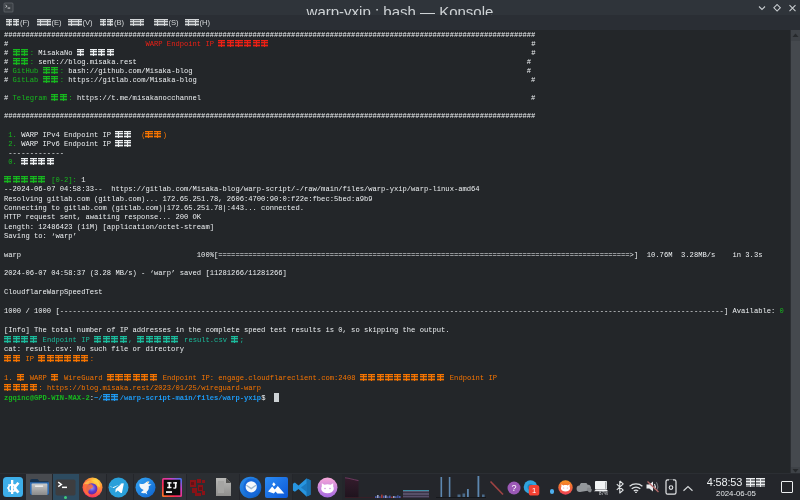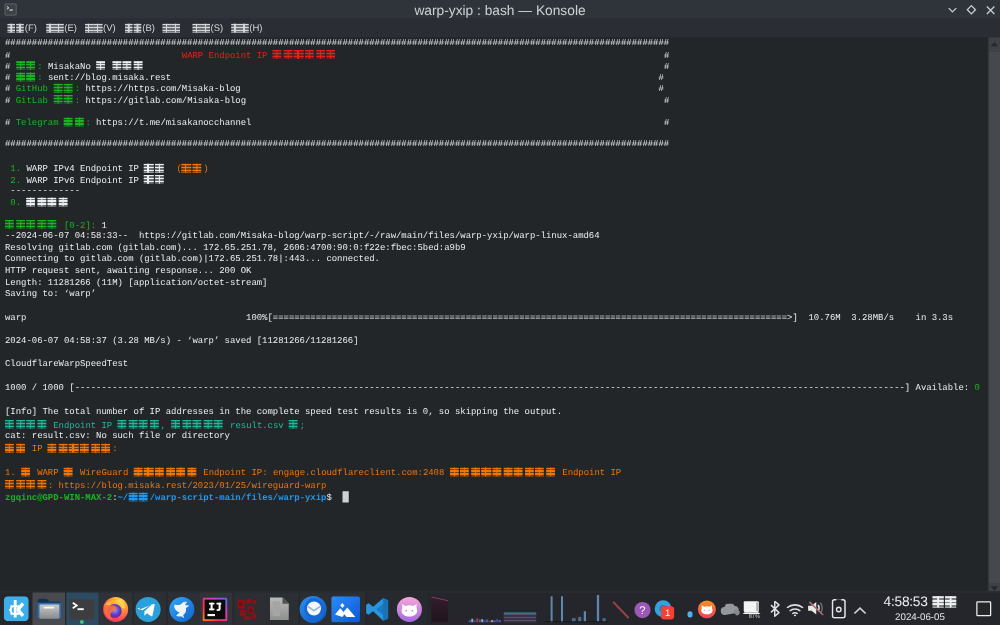--- a/index.html
+++ b/index.html
@@ -1,18 +1,18 @@
 <!DOCTYPE html>
 <html><head><meta charset="utf-8"><style>
 *{margin:0;padding:0;box-sizing:border-box}
 html,body{width:800px;height:500px;overflow:hidden;background:#232629;font-family:"Liberation Sans",sans-serif}
 #stage{position:absolute;inset:0;width:800px;height:500px}
 
 #tbar{position:absolute;left:0;top:0;width:800px;height:15px;background:#2f343a}
-#ttl{position:absolute;left:0;top:2.5px;width:800px;text-align:center;font-size:11px;color:#ced2d5;letter-spacing:0}
+#ttl{position:absolute;left:0;top:2.5px;width:800px;text-align:center;font-size:15px;color:#ced2d5;letter-spacing:0}
 
 #mbar{position:absolute;left:0;top:15px;width:800px;height:15px;background:#2a2e34}
 .mi{position:absolute;top:18.2px;font-size:7.6px;color:#d4d7d9;white-space:pre}
 .g{display:inline-block;width:6.5px;height:7px;vertical-align:-1px;
  background:linear-gradient(color-mix(in srgb,currentColor 40%,transparent) 0 0),linear-gradient(to right,transparent 2.6px,currentColor 2.6px 3.6px,transparent 3.6px),repeating-linear-gradient(to bottom,currentColor 0 1.1px,transparent 1.1px 2.3px);margin-right:0.7px}
 
 #term{position:absolute;left:0;top:30px;width:790px;height:443px;background:#232629}
 .l{position:absolute;left:4px;height:9px;line-height:9px;white-space:pre;font-family:"Liberation Mono",monospace;font-size:7.15px}
 .l b{font-weight:normal}
 .c{display:inline-block;width:7.1px;height:7px;vertical-align:-1px;margin-right:1.488px;
@@ -54,34 +54,34 @@
 <div class="mi" style="left:99.5px"><i class="g"></i><i class="g"></i>(B)</div>
 <div class="mi" style="left:130px"><i class="g"></i><i class="g"></i></div>
 <div class="mi" style="left:154px"><i class="g"></i><i class="g"></i>(S)</div>
 <div class="mi" style="left:185px"><i class="g"></i><i class="g"></i>(H)</div>
 
 <div id="term"></div>
 <div class="l" style="top:30.7px"><b style="color:#eceff1">############################################################################################################################</b></div>
 <div class="l" style="top:48.9px"><b style="color:#eceff1"># </b><b style="color:#16b71e"><i class="c"></i><i class="c"></i>: </b><b style="color:#eceff1">MisakaNo <i class="c"></i> <i class="c"></i><i class="c"></i><i class="c"></i>                                                                                                 #</b></div>
 <div class="l" style="top:39.8px"><b style="color:#eceff1">#</b><b style="color:#eceff1">                                </b><b style="color:#ed2015">WARP Endpoint IP <i class="c"></i><i class="c"></i><i class="c"></i><i class="c"></i><i class="c"></i><i class="c"></i></b><b style="color:#eceff1">                                                             #</b></div>
 <div class="l" style="top:58.0px"><b style="color:#eceff1"># </b><b style="color:#16b71e"><i class="c"></i><i class="c"></i>: </b><b style="color:#eceff1">sent://blog.misaka.rest                                                                                           #</b></div>
-<div class="l" style="top:67.0px"><b style="color:#eceff1"># </b><b style="color:#16b71e">GitHub <i class="c"></i><i class="c"></i>: </b><b style="color:#eceff1">https://https.com/Misaka-blog                                                                              #</b></div>
+<div class="l" style="top:67.0px"><b style="color:#eceff1"># </b><b style="color:#16b71e">GitHub <i class="c"></i><i class="c"></i>: </b><b style="color:#eceff1">bash://github.com/Misaka-blog                                                                              #</b></div>
 <div class="l" style="top:76.1px"><b style="color:#eceff1"># </b><b style="color:#16b71e">GitLab <i class="c"></i><i class="c"></i>: </b><b style="color:#eceff1">https://gitlab.com/Misaka-blog                                                                              #</b></div>
 <div class="l" style="top:94px"><b style="color:#eceff1"># </b><b style="color:#16b71e">Telegram <i class="c"></i><i class="c"></i>: </b><b style="color:#eceff1">https://t.me/misakanocchannel                                                                             #</b></div>
 <div class="l" style="top:112.4px"><b style="color:#eceff1">############################################################################################################################</b></div>
 <div class="l" style="top:130.5px"><b style="color:#eceff1"> </b><b style="color:#16b71e">1.</b><b style="color:#eceff1"> WARP IPv4 Endpoint IP <i class="c"></i><i class="c"></i> </b><b style="color:#f67400"> (<i class="c"></i><i class="c"></i>) </b></div>
 <div class="l" style="top:139.6px"><b style="color:#eceff1"> </b><b style="color:#16b71e">2.</b><b style="color:#eceff1"> WARP IPv6 Endpoint IP <i class="c"></i><i class="c"></i></b></div>
 <div class="l" style="top:148.7px"><b style="color:#eceff1"> -------------</b></div>
 <div class="l" style="top:157.7px"><b style="color:#eceff1"> </b><b style="color:#16b71e">0.</b><b style="color:#eceff1"> <i class="c"></i><i class="c"></i><i class="c"></i><i class="c"></i></b></div>
 <div class="l" style="top:175.9px"><b style="color:#16b71e"><i class="c"></i><i class="c"></i><i class="c"></i><i class="c"></i><i class="c"></i> [0-2]: </b><b style="color:#eceff1">1</b></div>
 <div class="l" style="top:185.2px"><b style="color:#eceff1">--2024-06-07 04:58:33--  https://gitlab.com/Misaka-blog/warp-script/-/raw/main/files/warp-yxip/warp-linux-amd64</b></div>
 <div class="l" style="top:194.6px"><b style="color:#eceff1">Resolving gitlab.com (gitlab.com)... 172.65.251.78, 2606:4700:90:0:f22e:fbec:5bed:a9b9</b></div>
 <div class="l" style="top:203.9px"><b style="color:#eceff1">Connecting to gitlab.com (gitlab.com)|172.65.251.78|:443... connected.</b></div>
 <div class="l" style="top:213.3px"><b style="color:#eceff1">HTTP request sent, awaiting response... 200 OK</b></div>
-<div class="l" style="top:222.7px"><b style="color:#eceff1">Length: 11281266 (11M) [application/octet-stream]</b></div>
+<div class="l" style="top:222.7px"><b style="color:#eceff1">Length: 12486423 (11M) [application/octet-stream]</b></div>
 <div class="l" style="top:232.0px"><b style="color:#eceff1">Saving to: ‘warp’</b></div>
 <div class="l" style="top:250.7px"><b style="color:#eceff1">warp                                         100%[================================================================================================&gt;]  10.76M  3.28MB/s    in 3.3s</b></div>
 <div class="l" style="top:269.4px"><b style="color:#eceff1">2024-06-07 04:58:37 (3.28 MB/s) - ‘warp’ saved [11281266/11281266]</b></div>
 <div class="l" style="top:288.2px"><b style="color:#eceff1">CloudflareWarpSpeedTest</b></div>
 <div class="l" style="top:306.9px"><b style="color:#eceff1">1000 / 1000 [-----------------------------------------------------------------------------------------------------------------------------------------------------------] Available: </b><b style="color:#16b71e">0</b></div>
 <div class="l" style="top:326.1px"><b style="color:#eceff1">[Info] The total number of IP addresses in the complete speed test results is 0, so skipping the output.</b></div>
 <div class="l" style="top:335.7px"><b style="color:#1abc9c"><i class="c"></i><i class="c"></i><i class="c"></i><i class="c"></i> Endpoint IP <i class="c"></i><i class="c"></i><i class="c"></i><i class="c"></i>, <i class="c"></i><i class="c"></i><i class="c"></i><i class="c"></i><i class="c"></i> result.csv <i class="c"></i>;</b></div>
 <div class="l" style="top:345.3px"><b style="color:#eceff1">cat: result.csv: No such file or directory</b></div>
 <div class="l" style="top:355px"><b style="color:#f67400"><i class="c"></i><i class="c"></i> IP <i class="c"></i><i class="c"></i><i class="c"></i><i class="c"></i><i class="c"></i><i class="c"></i>: </b></div>
 <div class="l" style="top:374.1px"><b style="color:#f67400">1. <i class="c"></i> WARP <i class="c"></i> WireGuard <i class="c"></i><i class="c"></i><i class="c"></i><i class="c"></i><i class="c"></i><i class="c"></i> Endpoint IP: engage.cloudflareclient.com:2408 <i class="c"></i><i class="c"></i><i class="c"></i><i class="c"></i><i class="c"></i><i class="c"></i><i class="c"></i><i class="c"></i><i class="c"></i><i class="c"></i> Endpoint IP</b></div>

